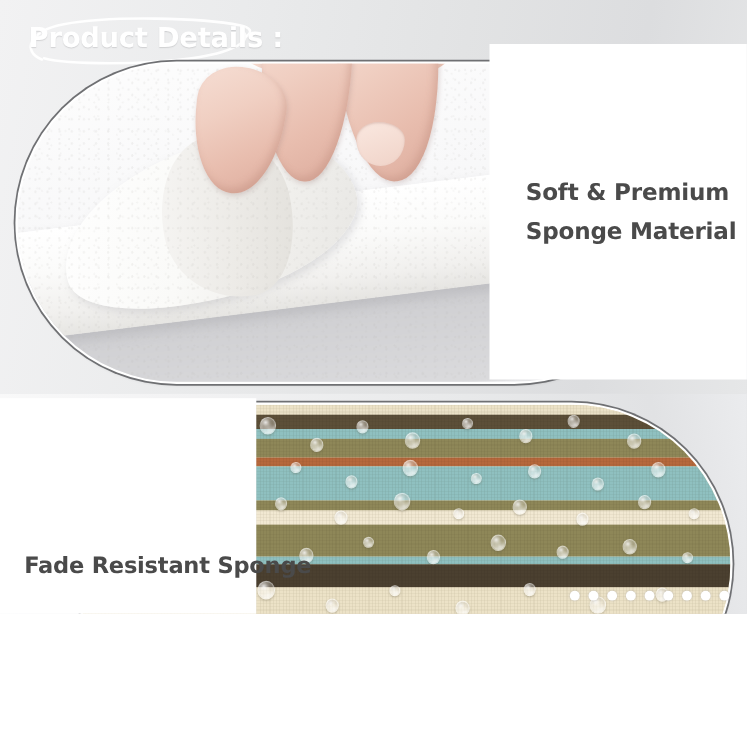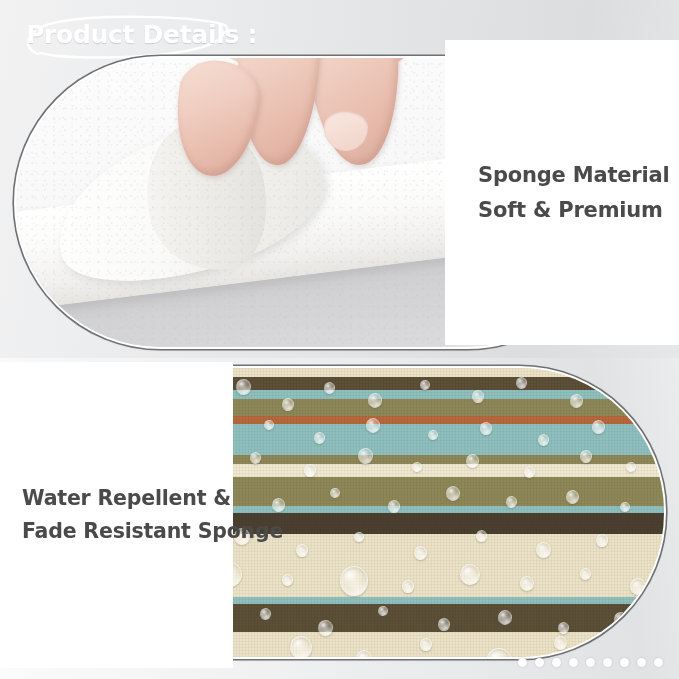--- a/index.html
+++ b/index.html
@@ -2,21 +2,21 @@
 <html><head>
 <meta charset="utf-8">
 <style>
   html,body{margin:0;padding:0;}
   body{
     width:679px;height:679px;overflow:hidden;
     font-family:"Liberation Sans",sans-serif;
     background:#ffffff;
   }
   .stage{
-    position:relative;width:679px;height:679px;overflow:hidden;
+    position:relative;width:679px;height:558px;overflow:hidden;
     background:
       radial-gradient(120% 90% at 6% 4%, #f4f4f5 0%, #eceded 38%, #e3e4e5 72%, #dedfe0 100%);
   }
   
   .bg-top{
     position:absolute;left:0;top:0;width:679px;height:358px;
     background:linear-gradient(100deg,#f2f2f3 0%,#eaebec 30%,#e2e3e4 58%,#dcdddf 80%,#e6e7e8 100%);
   }
   .bg-bottom{
     position:absolute;left:0;top:358px;width:679px;height:321px;
@@ -280,26 +280,25 @@
             <div class="drop" style="left: 352px; top: 270px; width: 10px; height: 10.6px;"></div>
             <div class="drop" style="left: 418px; top: 280px; width: 24px; height: 25.44px;"></div>
             <div class="drop" style="left: 486px; top: 268px; width: 11px; height: 11.66px;"></div>
             <div class="drop" style="left: 540px; top: 278px; width: 16px; height: 16.96px;"></div>
           </div>
       </div>
     </div>
   </div>
 
   <div class="caption caption-right">
+    <div class="cap-line">Soft &amp; Premium</div>
     <div class="cap-line">Sponge Material</div>
-    <div class="cap-line">Soft &amp; Premium</div>
   </div>
 
   <div class="caption caption-left">
-    <div class="cap-line">Water Repellent &amp;</div>
     <div class="cap-line">Fade Resistant Sponge</div>
   </div>
 
   <div class="dots" id="dots">
       <span class="dot" style="background: rgb(255, 255, 255);"></span>
       <span class="dot" style="background: rgb(255, 255, 255);"></span>
       <span class="dot" style="background: rgb(255, 255, 255);"></span>
       <span class="dot" style="background: rgb(255, 255, 255);"></span>
       <span class="dot" style="background: rgb(255, 255, 255);"></span>
       <span class="dot" style="background: rgb(255, 255, 255);"></span>

